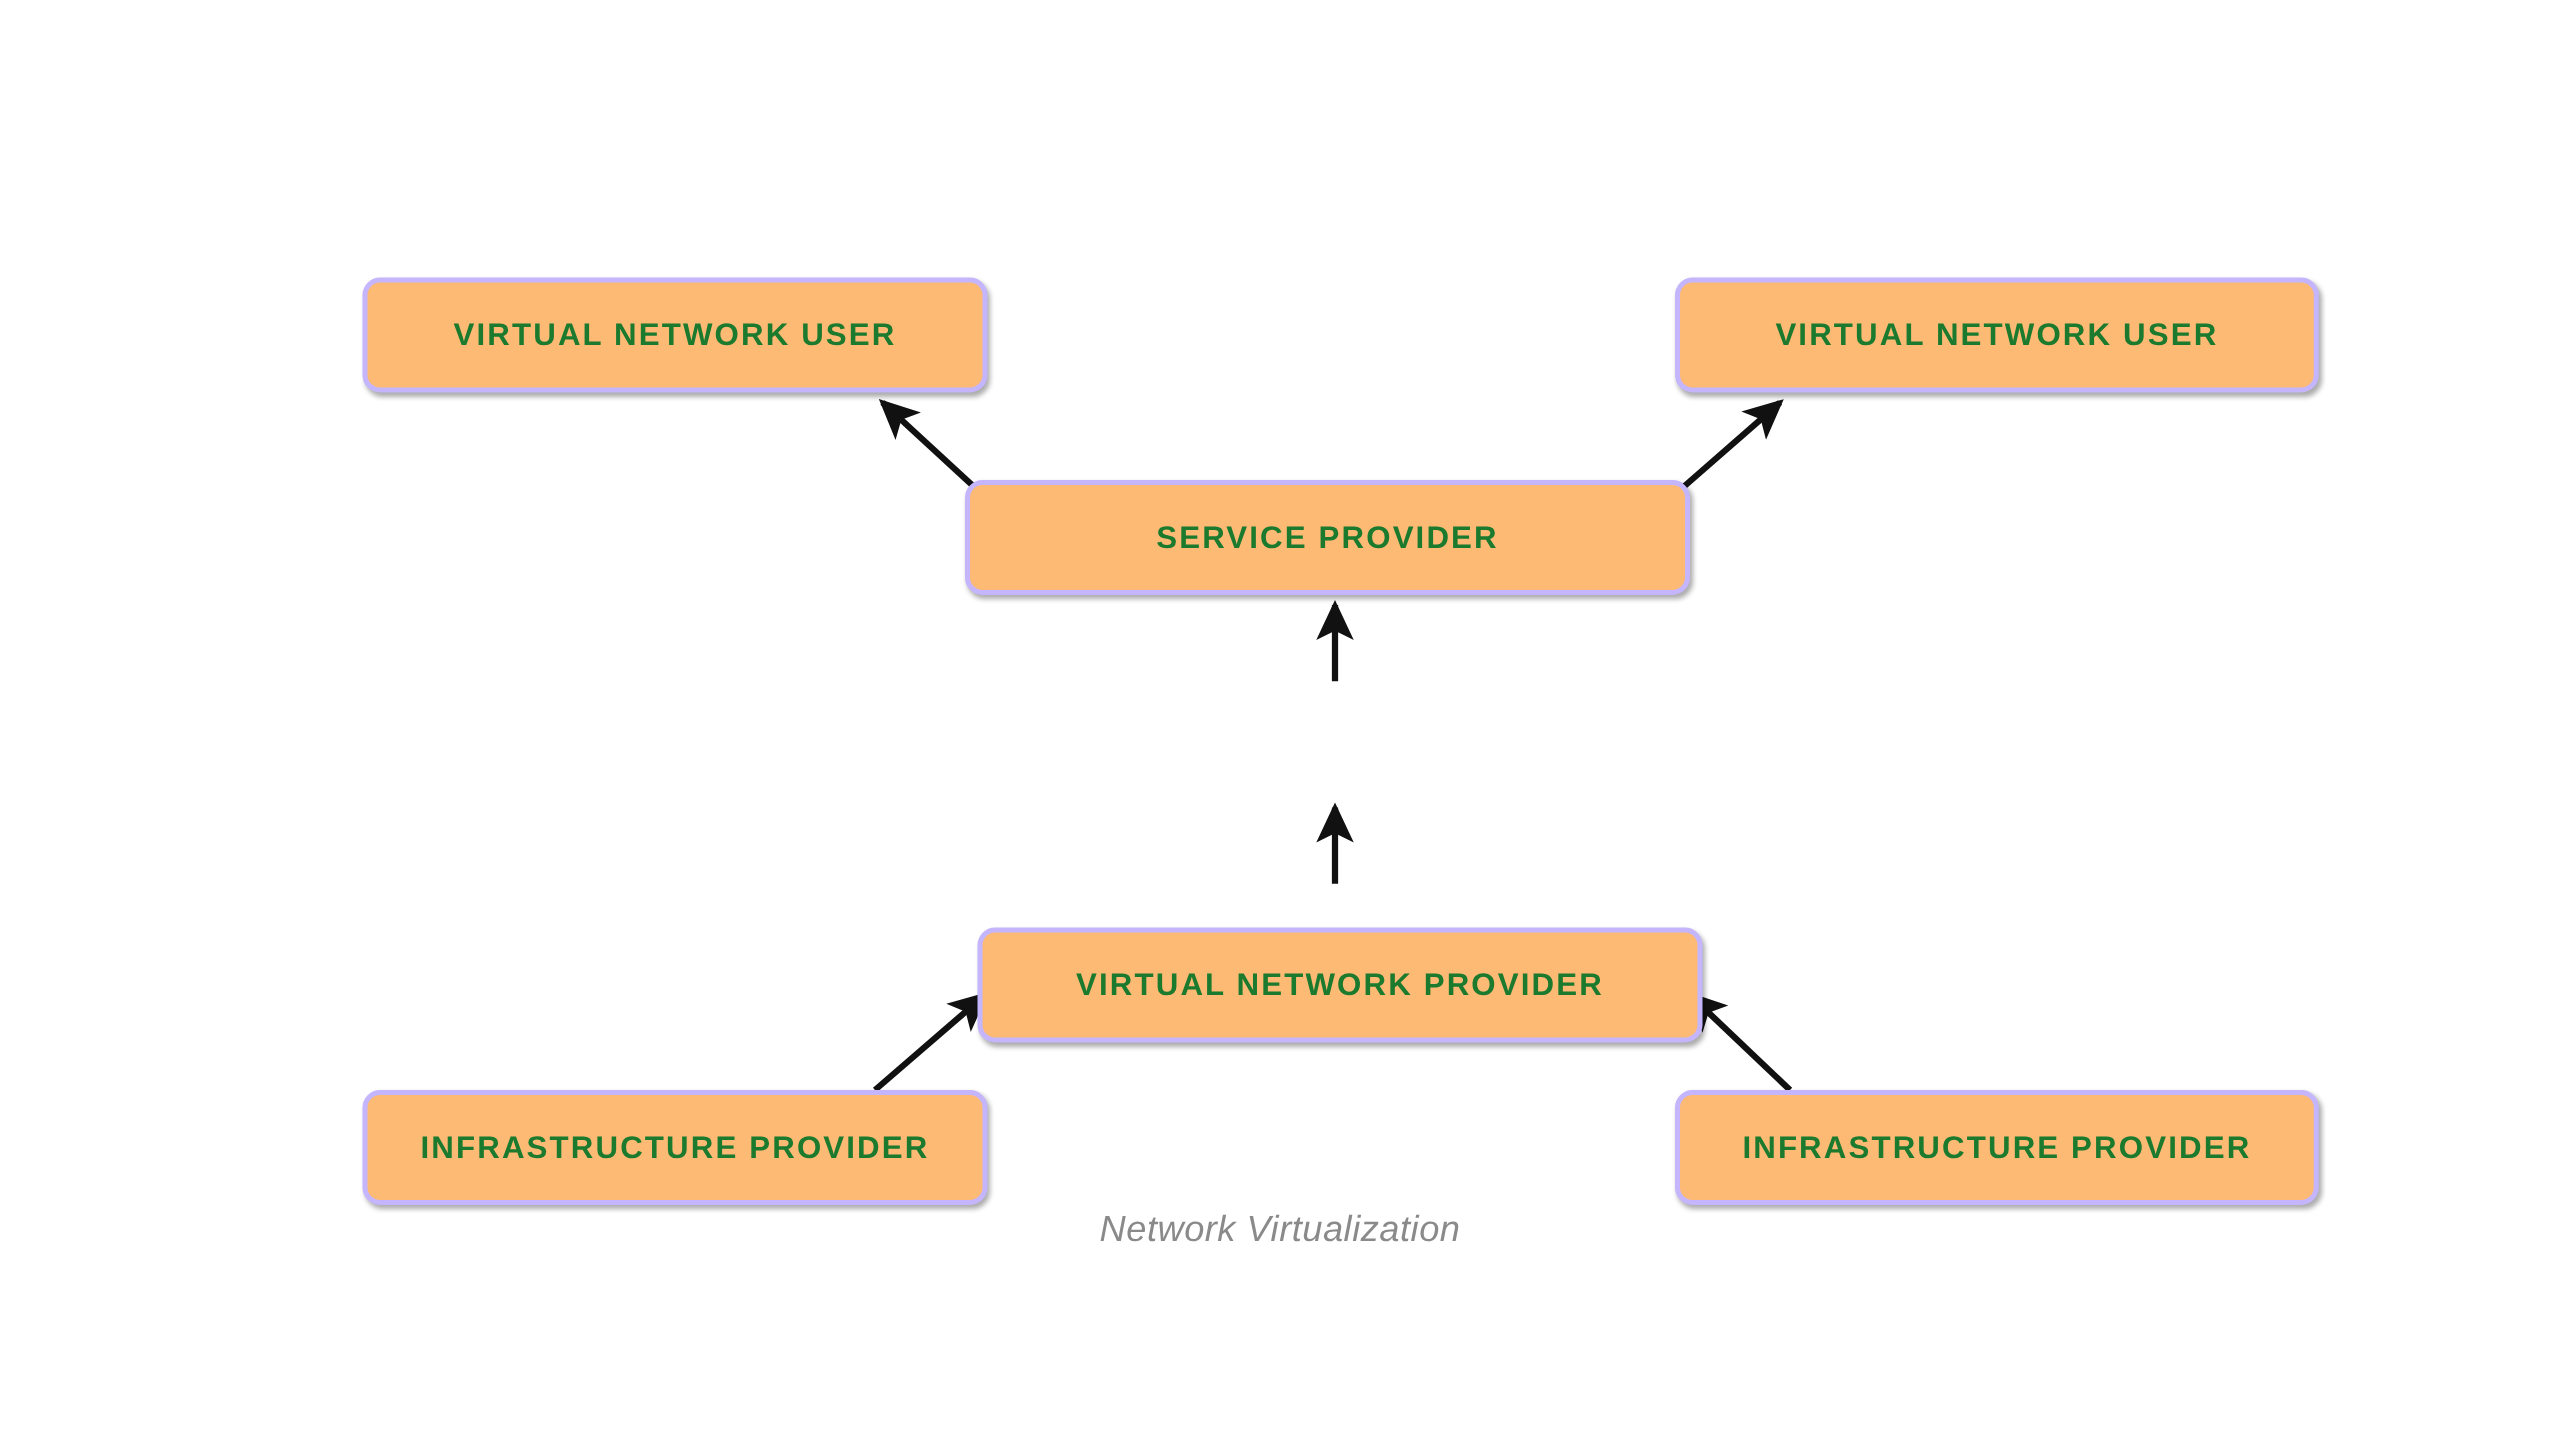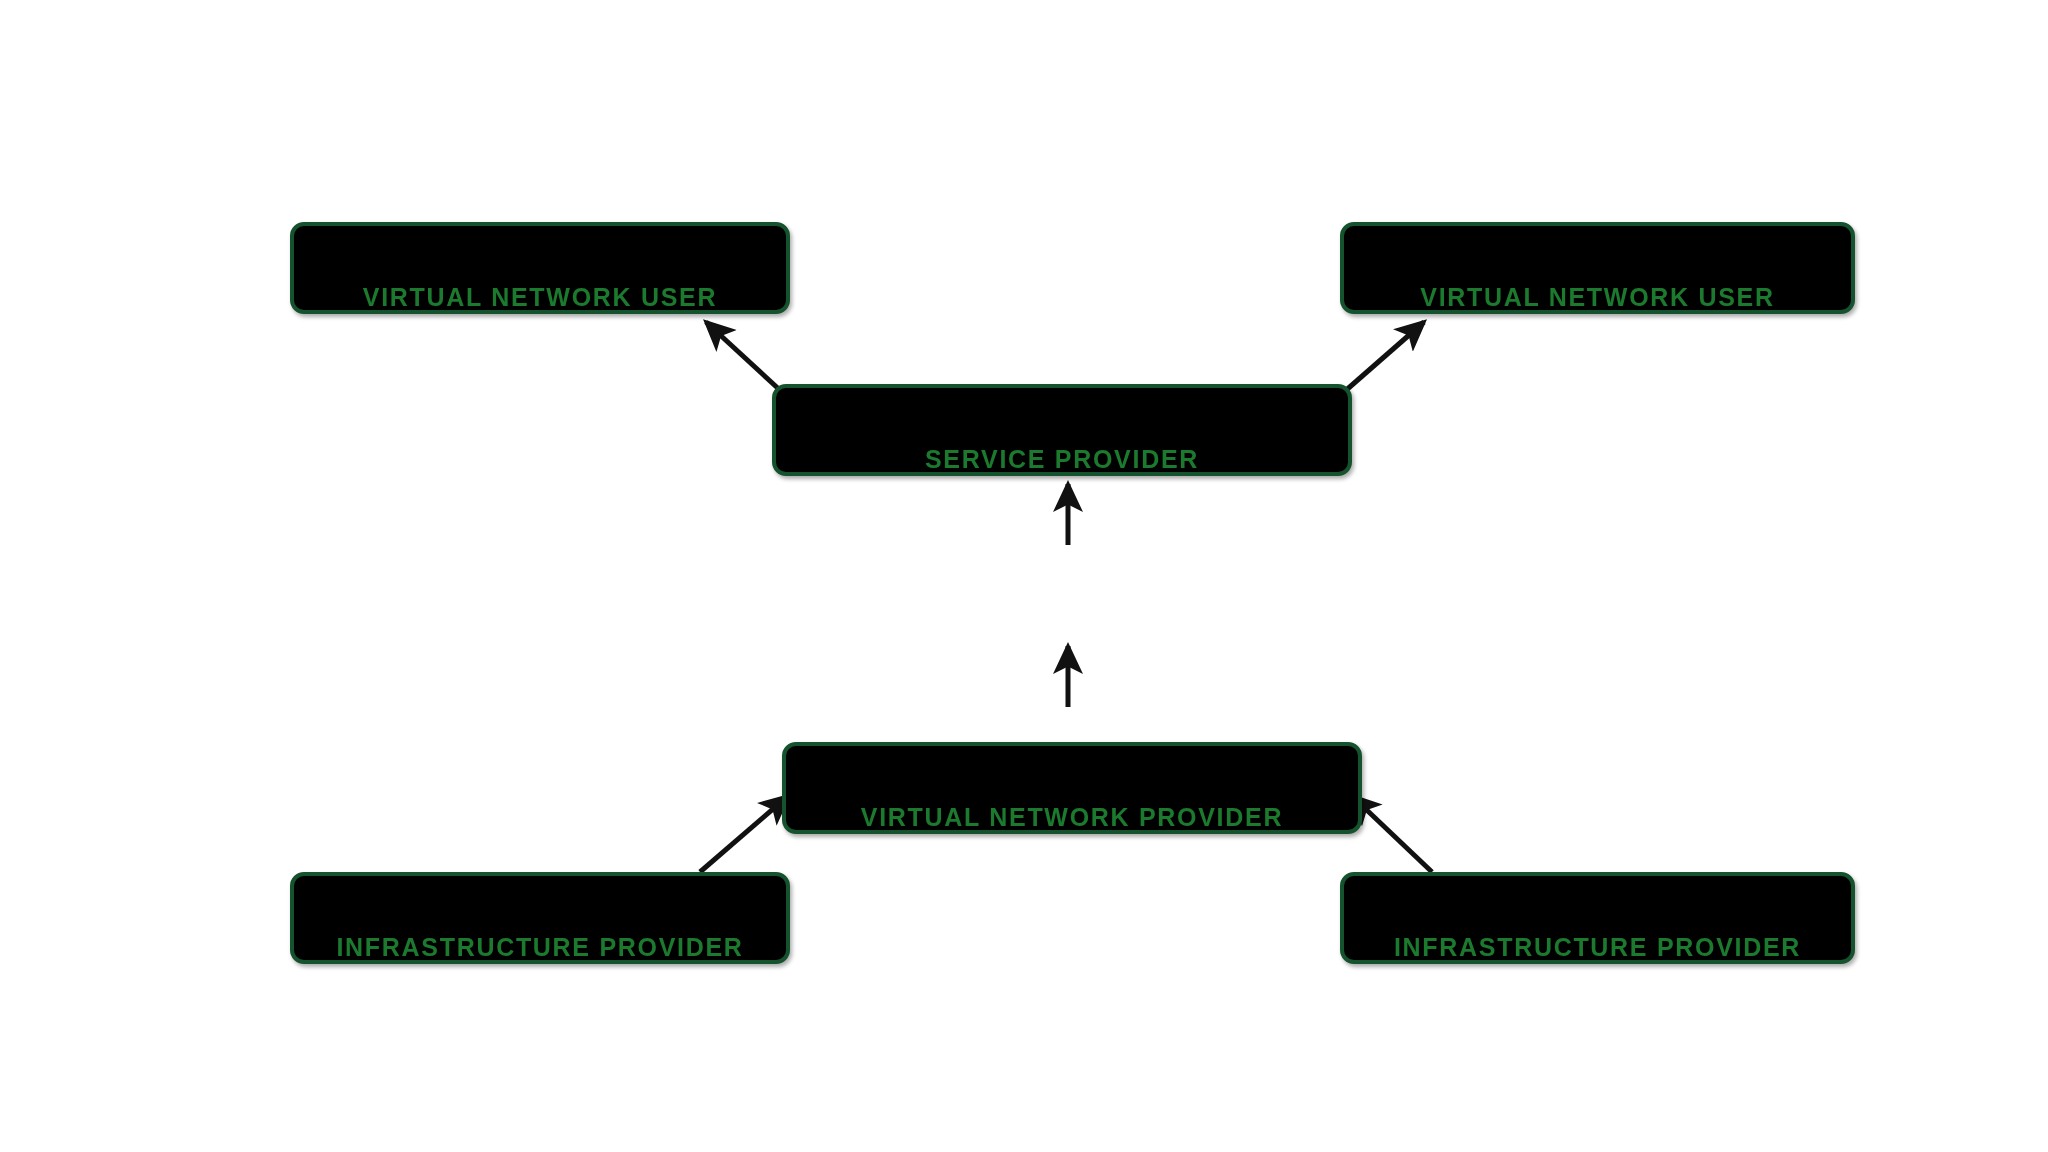--- a/index.html
+++ b/index.html
@@ -28,25 +28,25 @@
     top: 0;
     width: 2048px;
     height: 1152px;
     z-index: 1;
   }
 
   
   .node {
     position: absolute;
     box-sizing: border-box;
-    background: #000000;
-    border: 4px solid #14532d;
+    background: #fdba74;
+    border: 4px solid #c4b5fd;
     border-radius: 14px;
     display: flex;
-    align-items: flex-end;
+    align-items: center;
     justify-content: center;
     z-index: 3;
     box-shadow: 2px 3px 4px rgba(0,0,0,0.33);
   }
 
   .node-label {
     color: #1b7a2e;
     font-family: "Liberation Sans", sans-serif;
     font-weight: bold;
     font-size: 25px;
@@ -125,14 +125,17 @@
   </div>
 
   <div class="node" id="node-infra-left">
     <span class="node-label">INFRASTRUCTURE PROVIDER</span>
   </div>
 
   <div class="node" id="node-infra-right">
     <span class="node-label">INFRASTRUCTURE PROVIDER</span>
   </div>
 
+  <div id="caption">
+    <span id="caption-text">Network Virtualization</span>
+  </div>
 
 </div>
 
 </body></html>

